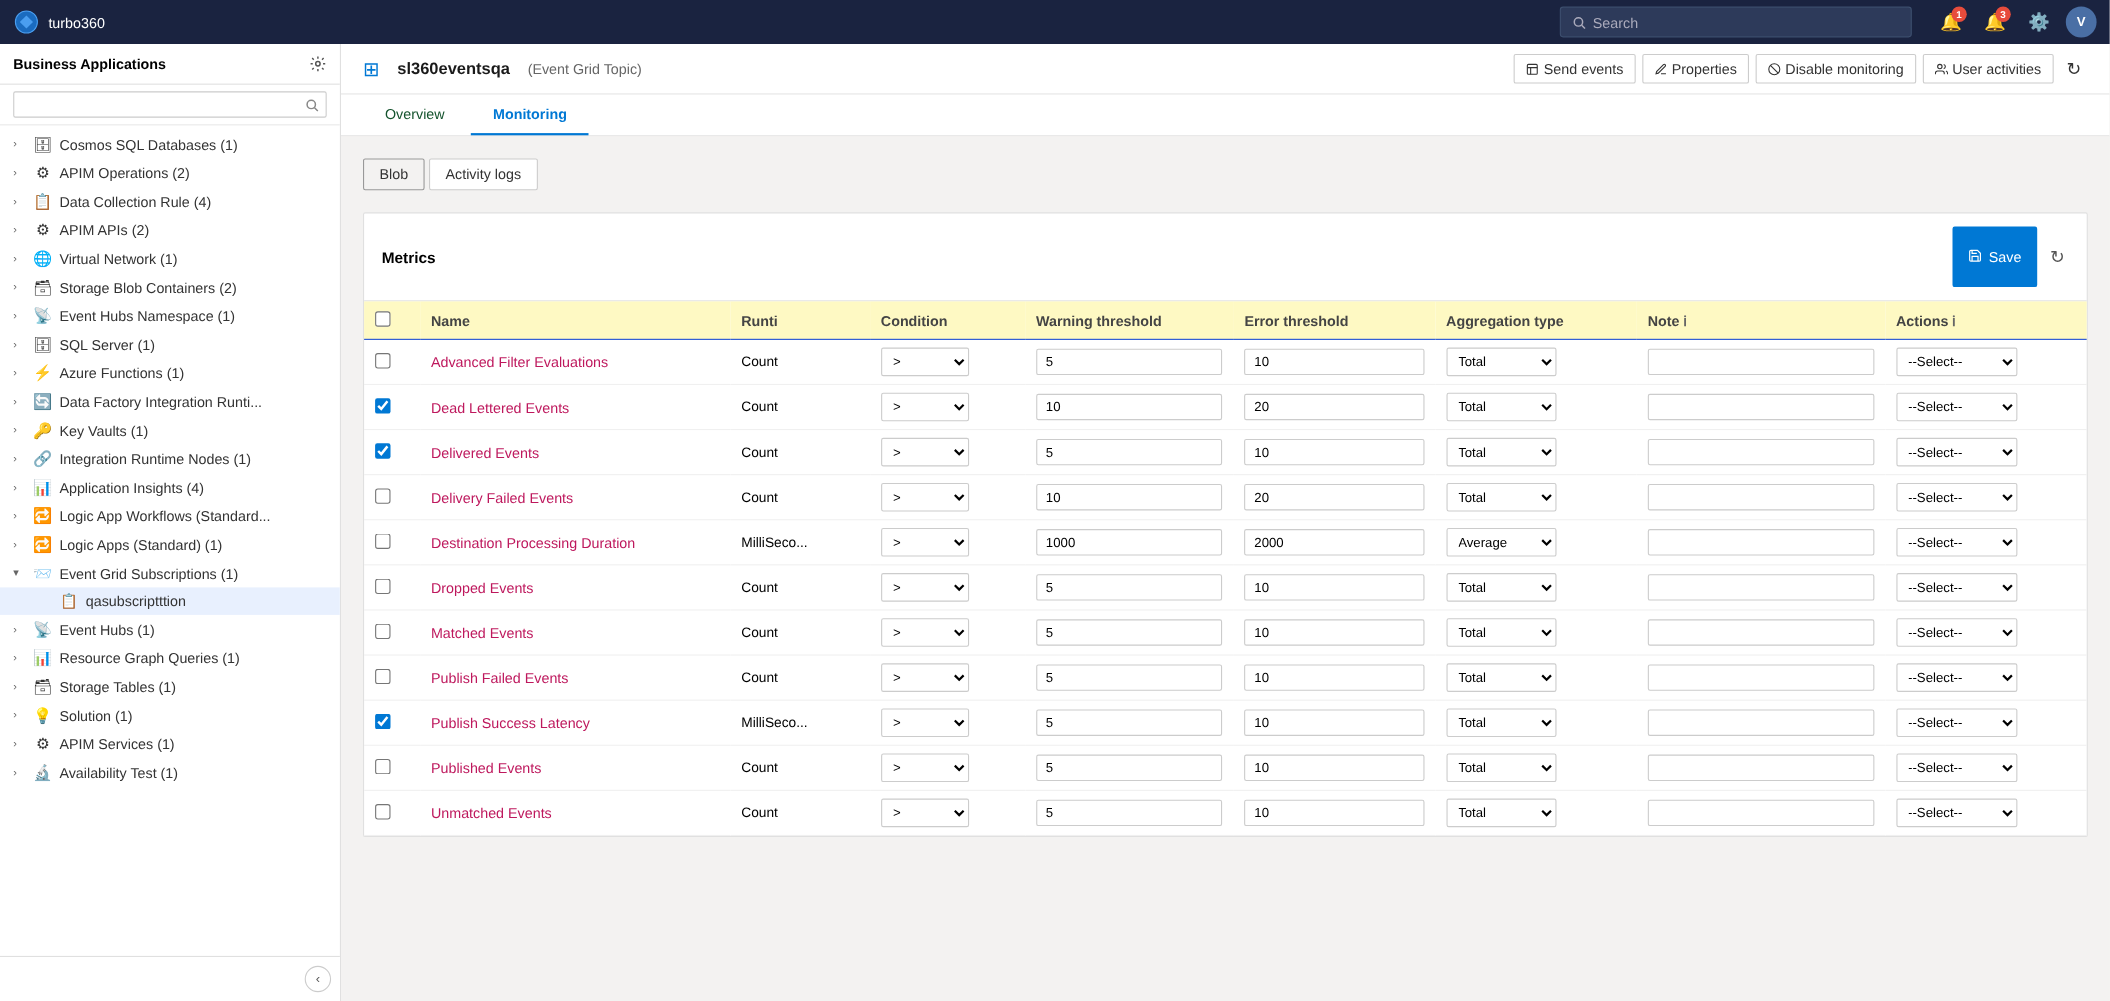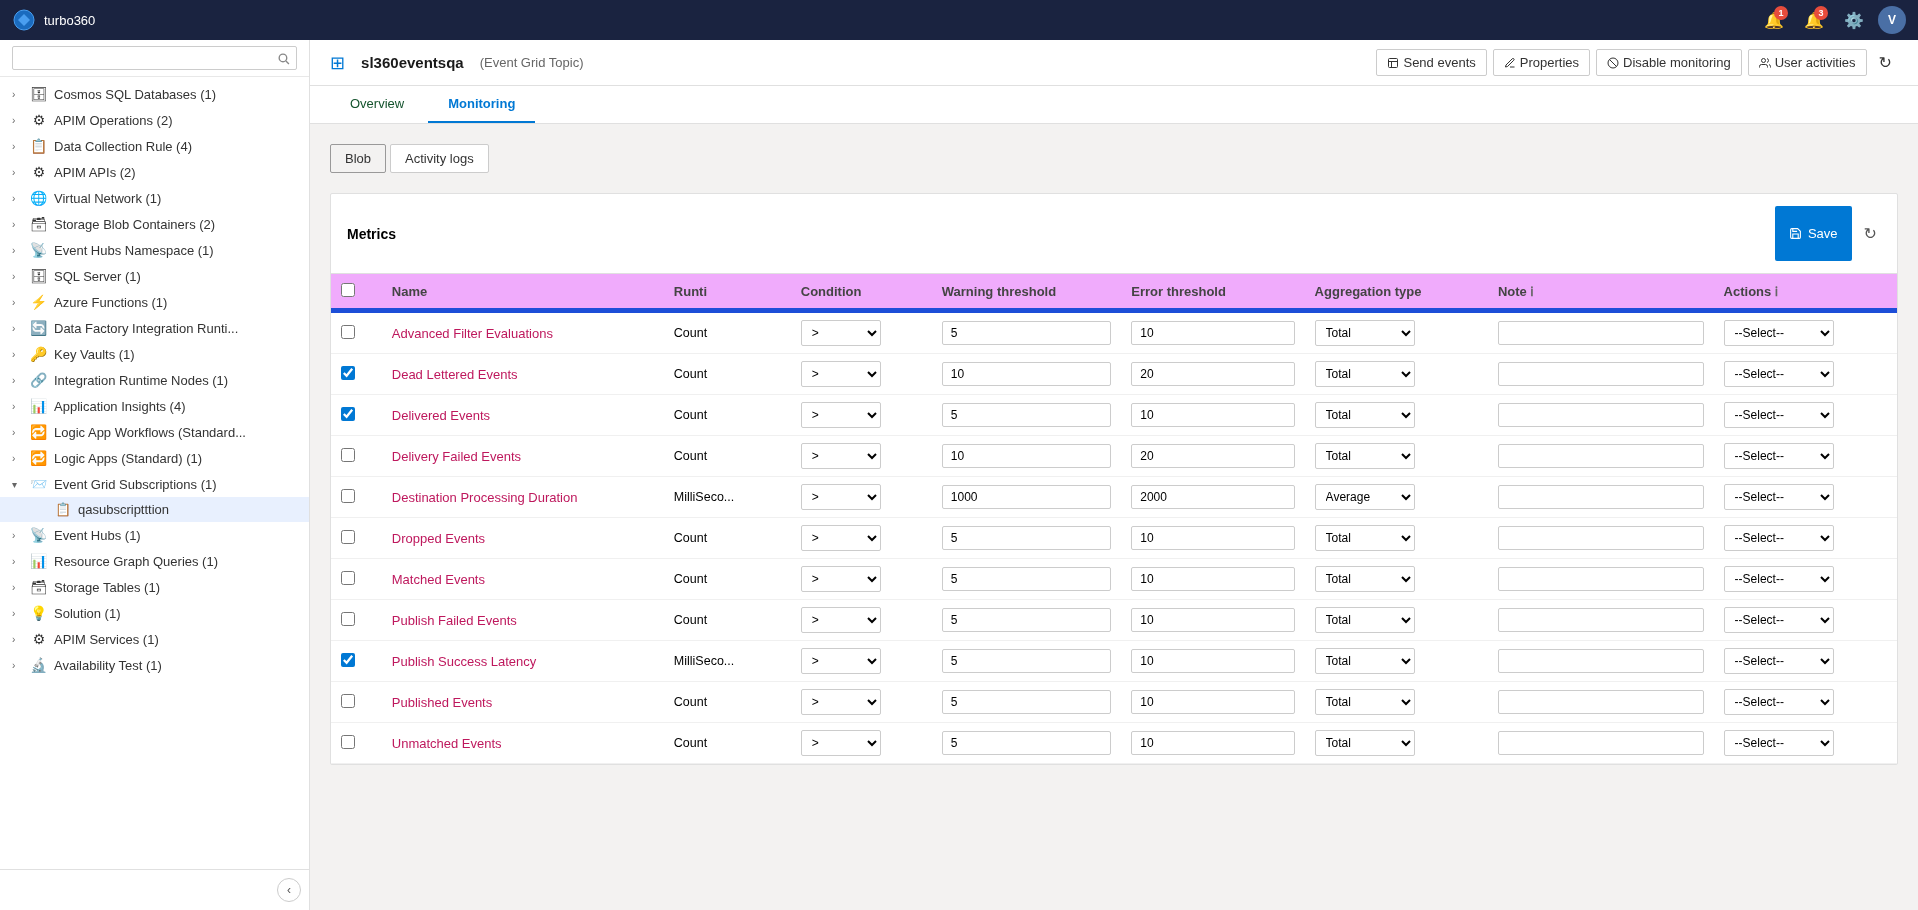--- a/index.html
+++ b/index.html
@@ -273,21 +273,20 @@
       justify-content: space-between;
       padding: 12px 16px;
       border-bottom: 1px solid #e0e0e0;
     }
     .metrics-title {
       font-weight: 600;
       font-size: 14px;
     }
     .save-btn {
       display: flex;
-      align-items: center;
       gap: 6px;
       background: #0078d4;
       color: white;
       border: none;
       padding: 20px 14px;
       border-radius: 2px;
       cursor: pointer;
       font-size: 13px;
       font-weight: 500;
     }
@@ -299,27 +298,27 @@
       color: #555;
       padding: 4px;
     }
     .metrics-actions { display: flex; align-items: center; gap: 8px; }
 
     table {
       width: 100%;
       border-collapse: collapse;
     }
     thead th {
-      background: #f0abfc;
+      background: #fef9c3;
       padding: 8px 10px;
       text-align: left;
       font-size: 12px;
       font-weight: 600;
       color: #444;
-      border-bottom: 5px solid #1d4ed8;
+      border-bottom: 1px solid #1d4ed8;
       white-space: nowrap;
     }
     tbody tr {
       border-bottom: 1px solid #f0f0f0;
     }
     tbody td {
       padding: 7px 10px;
       font-size: 12.5px;
       vertical-align: middle;
     }
@@ -410,37 +409,51 @@
 
 <div class="top-nav">
   <div class="logo-area">
     <svg class="logo-icon" viewBox="0 0 24 24" fill="none">
       <circle cx="12" cy="12" r="10" fill="#1a6bbf" stroke="#4a9ef0" stroke-width="1"></circle>
       <path d="M6 12 L12 6 L18 12 L12 18 Z" fill="#4a9ef0"></path>
     </svg>
     <span>turbo360</span>
   </div>
   <div class="spacer"></div>
+  <div class="search-box">
+    <svg width="13" height="13" viewBox="0 0 24 24" fill="none" stroke="#aab" stroke-width="2.5">
+        <circle cx="11" cy="11" r="7"></circle>
+        <line x1="16.5" y1="16.5" x2="22" y2="22"></line>
+      </svg>
+    <span style="color:#aab;">Search</span>
+  </div>
   <div class="nav-icons">
     <div class="nav-icon-btn">
       🔔
       <span class="badge">1</span>
     </div>
     <div class="nav-icon-btn">
       🔔
       <span class="badge">3</span>
     </div>
     <div class="nav-icon-btn">⚙️</div>
     <div class="user-avatar">V</div>
   </div>
 </div>
 
 <div class="main-layout">
 
   <div class="sidebar">
+    <div class="sidebar-header">
+      <span>Business Applications</span>
+      <svg width="16" height="16" viewBox="0 0 24 24" fill="none" stroke="#555" stroke-width="2" style="cursor:pointer">
+          <circle cx="12" cy="12" r="3"></circle>
+          <path d="M12 2v3M12 19v3M4.22 4.22l2.12 2.12M17.66 17.66l2.12 2.12M2 12h3M19 12h3M4.22 19.78l2.12-2.12M17.66 6.34l2.12-2.12"></path>
+        </svg>
+    </div>
     <div class="sidebar-search">
       <input type="text" style="width: 100%; border: 1px solid rgb(204, 204, 204); border-radius: 2px; padding: 4px 8px; font-size: 12px; outline: none;" placeholder="">
       <svg width="13" height="13" viewBox="0 0 24 24" fill="none" stroke="#888" stroke-width="2.5" style="margin-left:-20px; position:relative;">
           <circle cx="11" cy="11" r="7"></circle>
           <line x1="16.5" y1="16.5" x2="22" y2="22"></line>
         </svg>
     </div>
     <div class="sidebar-items" id="sidebar-items">
     <div class="sidebar-item">
           <span class="expand-icon">›</span>

